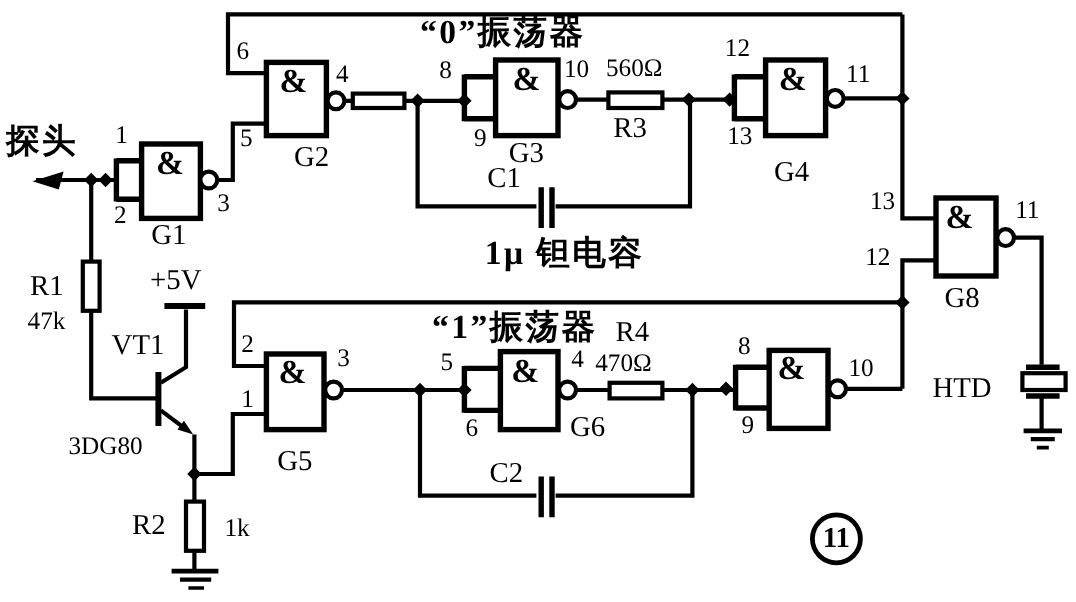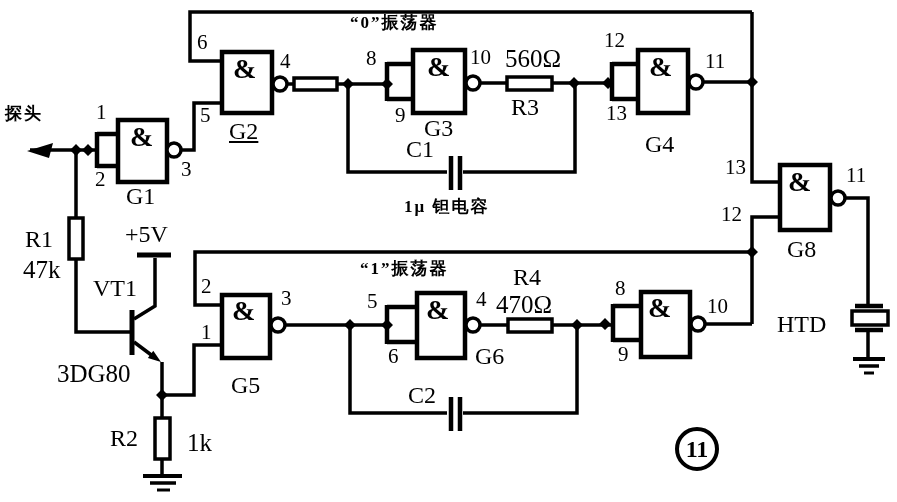--- a/index.html
+++ b/index.html
@@ -4,22 +4,22 @@
 <style>
   html,body{margin:0;padding:0;background:#fff;}
   #stage{
     position:relative;width:897px;height:502px;background:#fff;overflow:hidden;
     font-family:"Liberation Serif","DejaVu Serif",serif;color:#000;
   }
   #circuit-svg{position:absolute;left:0;top:0;}
   .lbl{position:absolute;line-height:1;white-space:nowrap;color:#000;}
   .pin{font-size:21px;}
   .gname{font-size:24px;}
-  .comp{font-size:25px;}
-  .cn{font-size:17px;font-weight:bold;letter-spacing:2px;}
+  .comp{font-size:21px;}
+  .cn{font-size:28px;font-weight:bold;letter-spacing:2px;}
   .amp{font-size:28px;font-weight:bold;}
   .fig{font-size:24px;font-weight:bold;transform:translate(-50%,-52%);}
 </style>
 </head>
 <body>
 
 <div id="stage">
 
   <svg id="circuit-svg" width="897" height="502" viewBox="0 0 897 502">
 
@@ -146,21 +146,21 @@
   <div class="lbl pin" style="left:96px;top:102px;">1</div>
   <div class="lbl pin" style="left:95px;top:169px;">2</div>
   <div class="lbl pin" style="left:181px;top:159px;">3</div>
   <div class="lbl amp" style="left:130px;top:123px;">&amp;</div>
   <div class="lbl gname" style="left:126px;top:184px;">G1</div>
 
   <div class="lbl pin" style="left:197px;top:32px;">6</div>
   <div class="lbl pin" style="left:200px;top:105px;">5</div>
   <div class="lbl pin" style="left:280px;top:51px;">4</div>
   <div class="lbl amp" style="left:233px;top:55px;">&amp;</div>
-  <div class="lbl gname" style="left:229px;top:119px;text-decoration:underline;">G2</div>
+  <div class="lbl gname" style="left:245px;top:119px;">G2</div>
 
   <div class="lbl cn" style="left:350px;top:14px;">“0”振荡器</div>
 
   <div class="lbl pin" style="left:366px;top:48px;">8</div>
   <div class="lbl pin" style="left:395px;top:105px;">9</div>
   <div class="lbl pin" style="left:470px;top:47px;">10</div>
   <div class="lbl amp" style="left:427px;top:53px;">&amp;</div>
   <div class="lbl gname" style="left:424px;top:116px;">G3</div>
 
   <div class="lbl comp" style="left:505px;top:46px;">560Ω</div>

